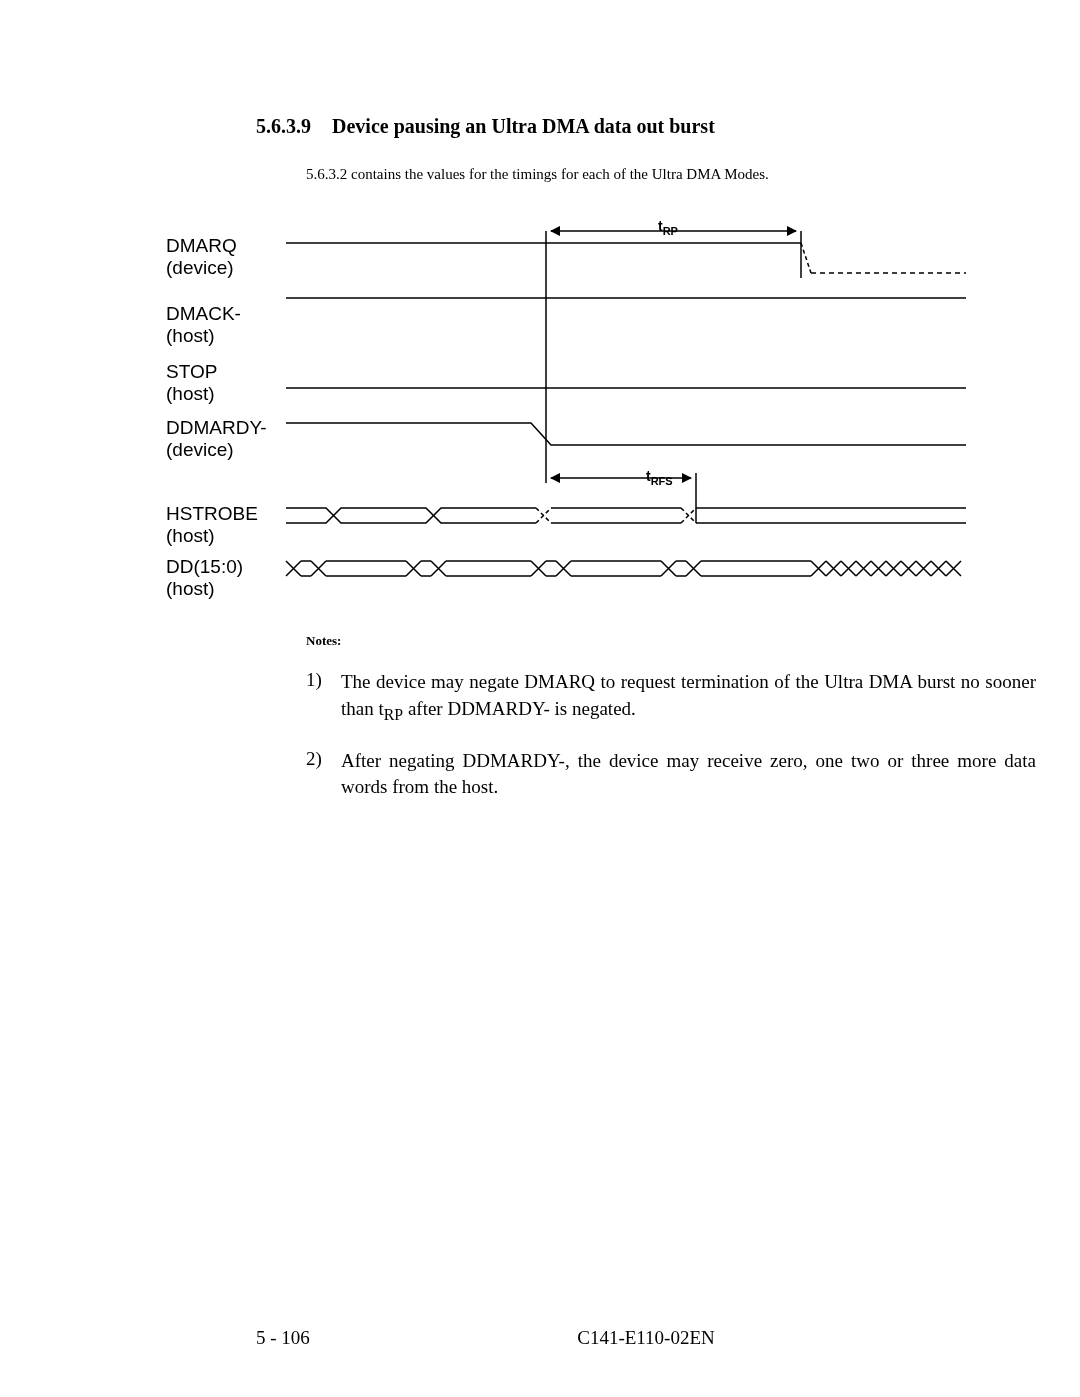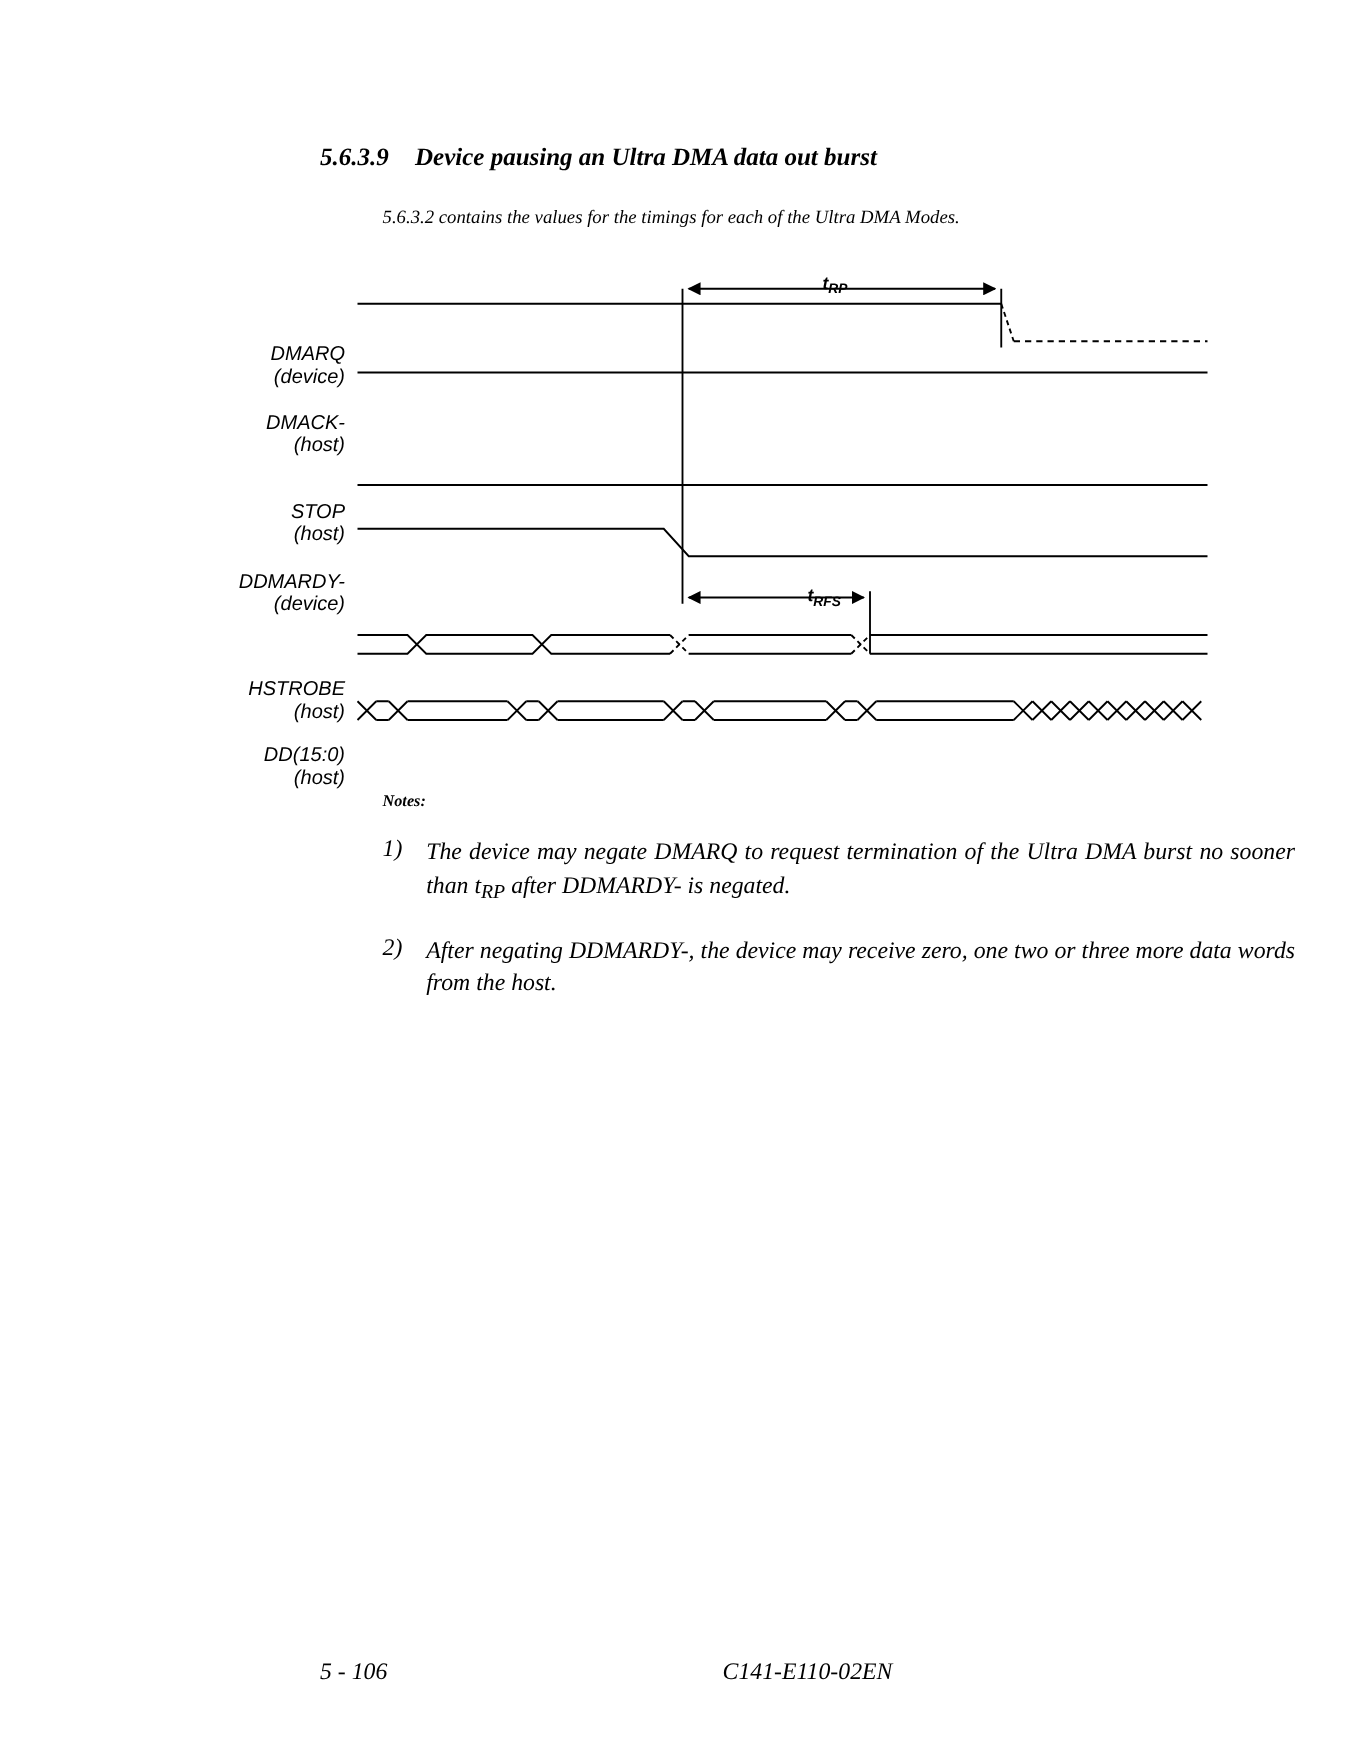--- a/index.html
+++ b/index.html
@@ -8,21 +8,20 @@
     background: #fff;
     font-family: "Times New Roman", Times, serif;
     color: #000;
   }
   .page {
     position: relative;
     width: 868px;
     height: 1397px;
     margin: 0 auto;
     box-sizing: border-box;
-    font-style: italic;
   }
   .content {
     position: absolute;
     left: 150px;
     top: 115px;
     width: 780px;
   }
   .section-heading {
     font-family: "Times New Roman", Times, serif;
     font-weight: bold;
@@ -41,25 +40,23 @@
   .diagram {
     position: relative;
     margin-top: 40px;
     margin-left: 0;
     width: 720px;
     height: 380px;
   }
   .diag-label {
     position: absolute;
     font-family: Arial, Helvetica, sans-serif;
-    font-size: 16px;
-    text-align: right;
+    font-size: 19px;
     line-height: 1.15;
     width: 110px;
-    margin-top: 40px;
   }
   .diag-label .sub {
     display: block;
   }
   .tparam {
     position: absolute;
     font-family: Arial, Helvetica, sans-serif;
     font-size: 14px;
     font-weight: bold;
   }
@@ -120,21 +117,21 @@
     </div>
 
     <div class="intro">5.6.3.2 contains the values for the timings for each of the Ultra DMA Modes.</div>
 
     <div class="diagram">
       
       <div class="diag-label" style="left:-90px; top:12px;">
         <span>DMARQ</span>
         <span class="sub">(device)</span>
       </div>
-      <div class="diag-label" style="left:-90px; top:67px;">
+      <div class="diag-label" style="left:-90px; top:80px;">
         <span>DMACK-</span>
         <span class="sub">(host)</span>
       </div>
       <div class="diag-label" style="left:-90px; top:138px;">
         <span>STOP</span>
         <span class="sub">(host)</span>
       </div>
       <div class="diag-label" style="left:-90px; top:194px;">
         <span>DDMARDY-</span>
         <span class="sub">(device)</span>

